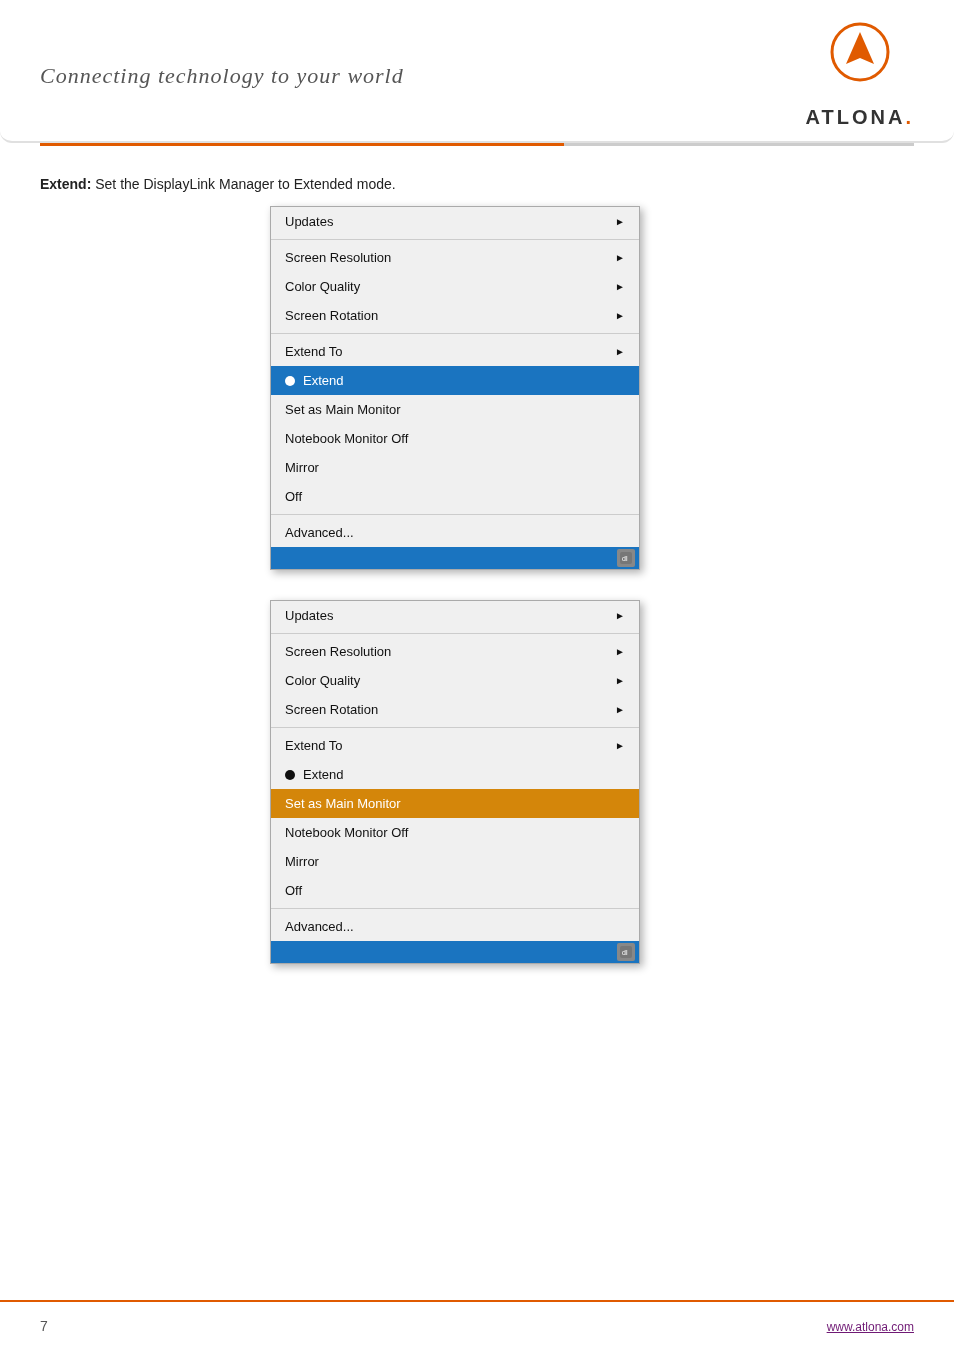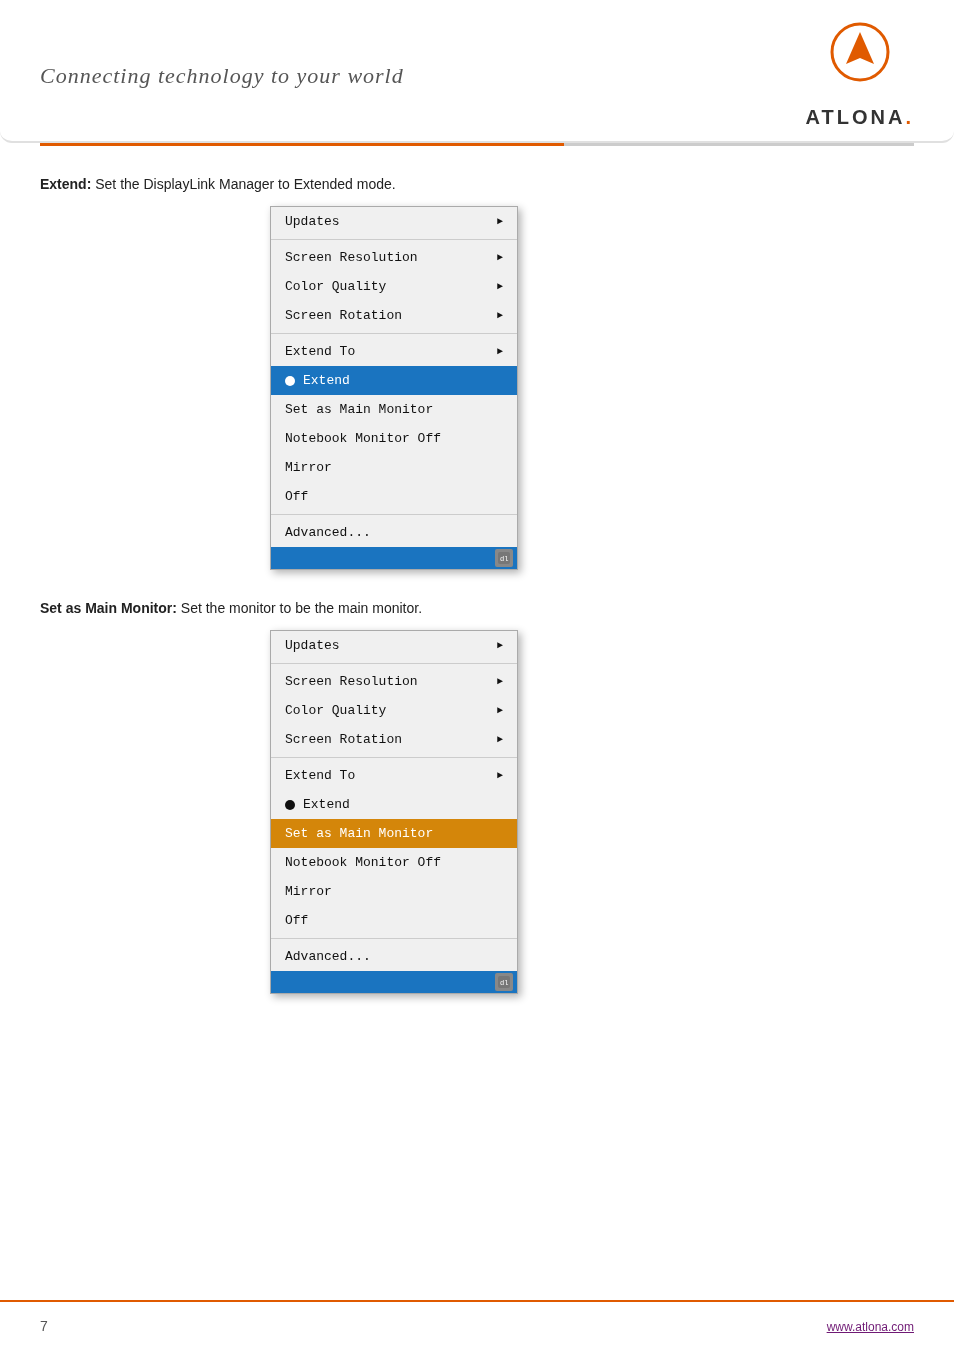--- a/index.html
+++ b/index.html
@@ -75,22 +75,21 @@
 
     .section-label strong {
       font-weight: bold;
       text-align: right;
     }
 
     
     .menu-wrapper {
       margin-left: 230px;
       margin-bottom: 30px;
-      width: 248px;
-      font-family: Liberation Mono, monospace;
+      width: 370px;
     }
 
     .context-menu {
       background: #f0f0f0;
       border: 1px solid #aaa;
       width: 100%;
       font-size: 13px;
       color: #111;
       box-shadow: 3px 3px 8px rgba(0,0,0,0.3);
       position: relative;
@@ -289,24 +288,20 @@
                 <rect x="1" y="1" width="12" height="12" rx="2" fill="#777"></rect>
                 <text x="3" y="10" font-size="7" fill="#fff">dl</text>
               </svg>
           </div>
         </div>
       </div>
     </div>
   </div>
 
   <div class="section-gap">
-    <p class="section-label">
-      <strong>Set as Main Monitor:</strong>
-      <span> Set the monitor to be the main monitor.</span>
-    </p>
     <div class="menu-wrapper">
       <div class="context-menu">
 
         <div class="menu-item">
           <span class="item-text">Updates</span>
           <span class="arrow">►</span>
         </div>
         <div class="menu-divider"></div>
 
         <div class="menu-item">

